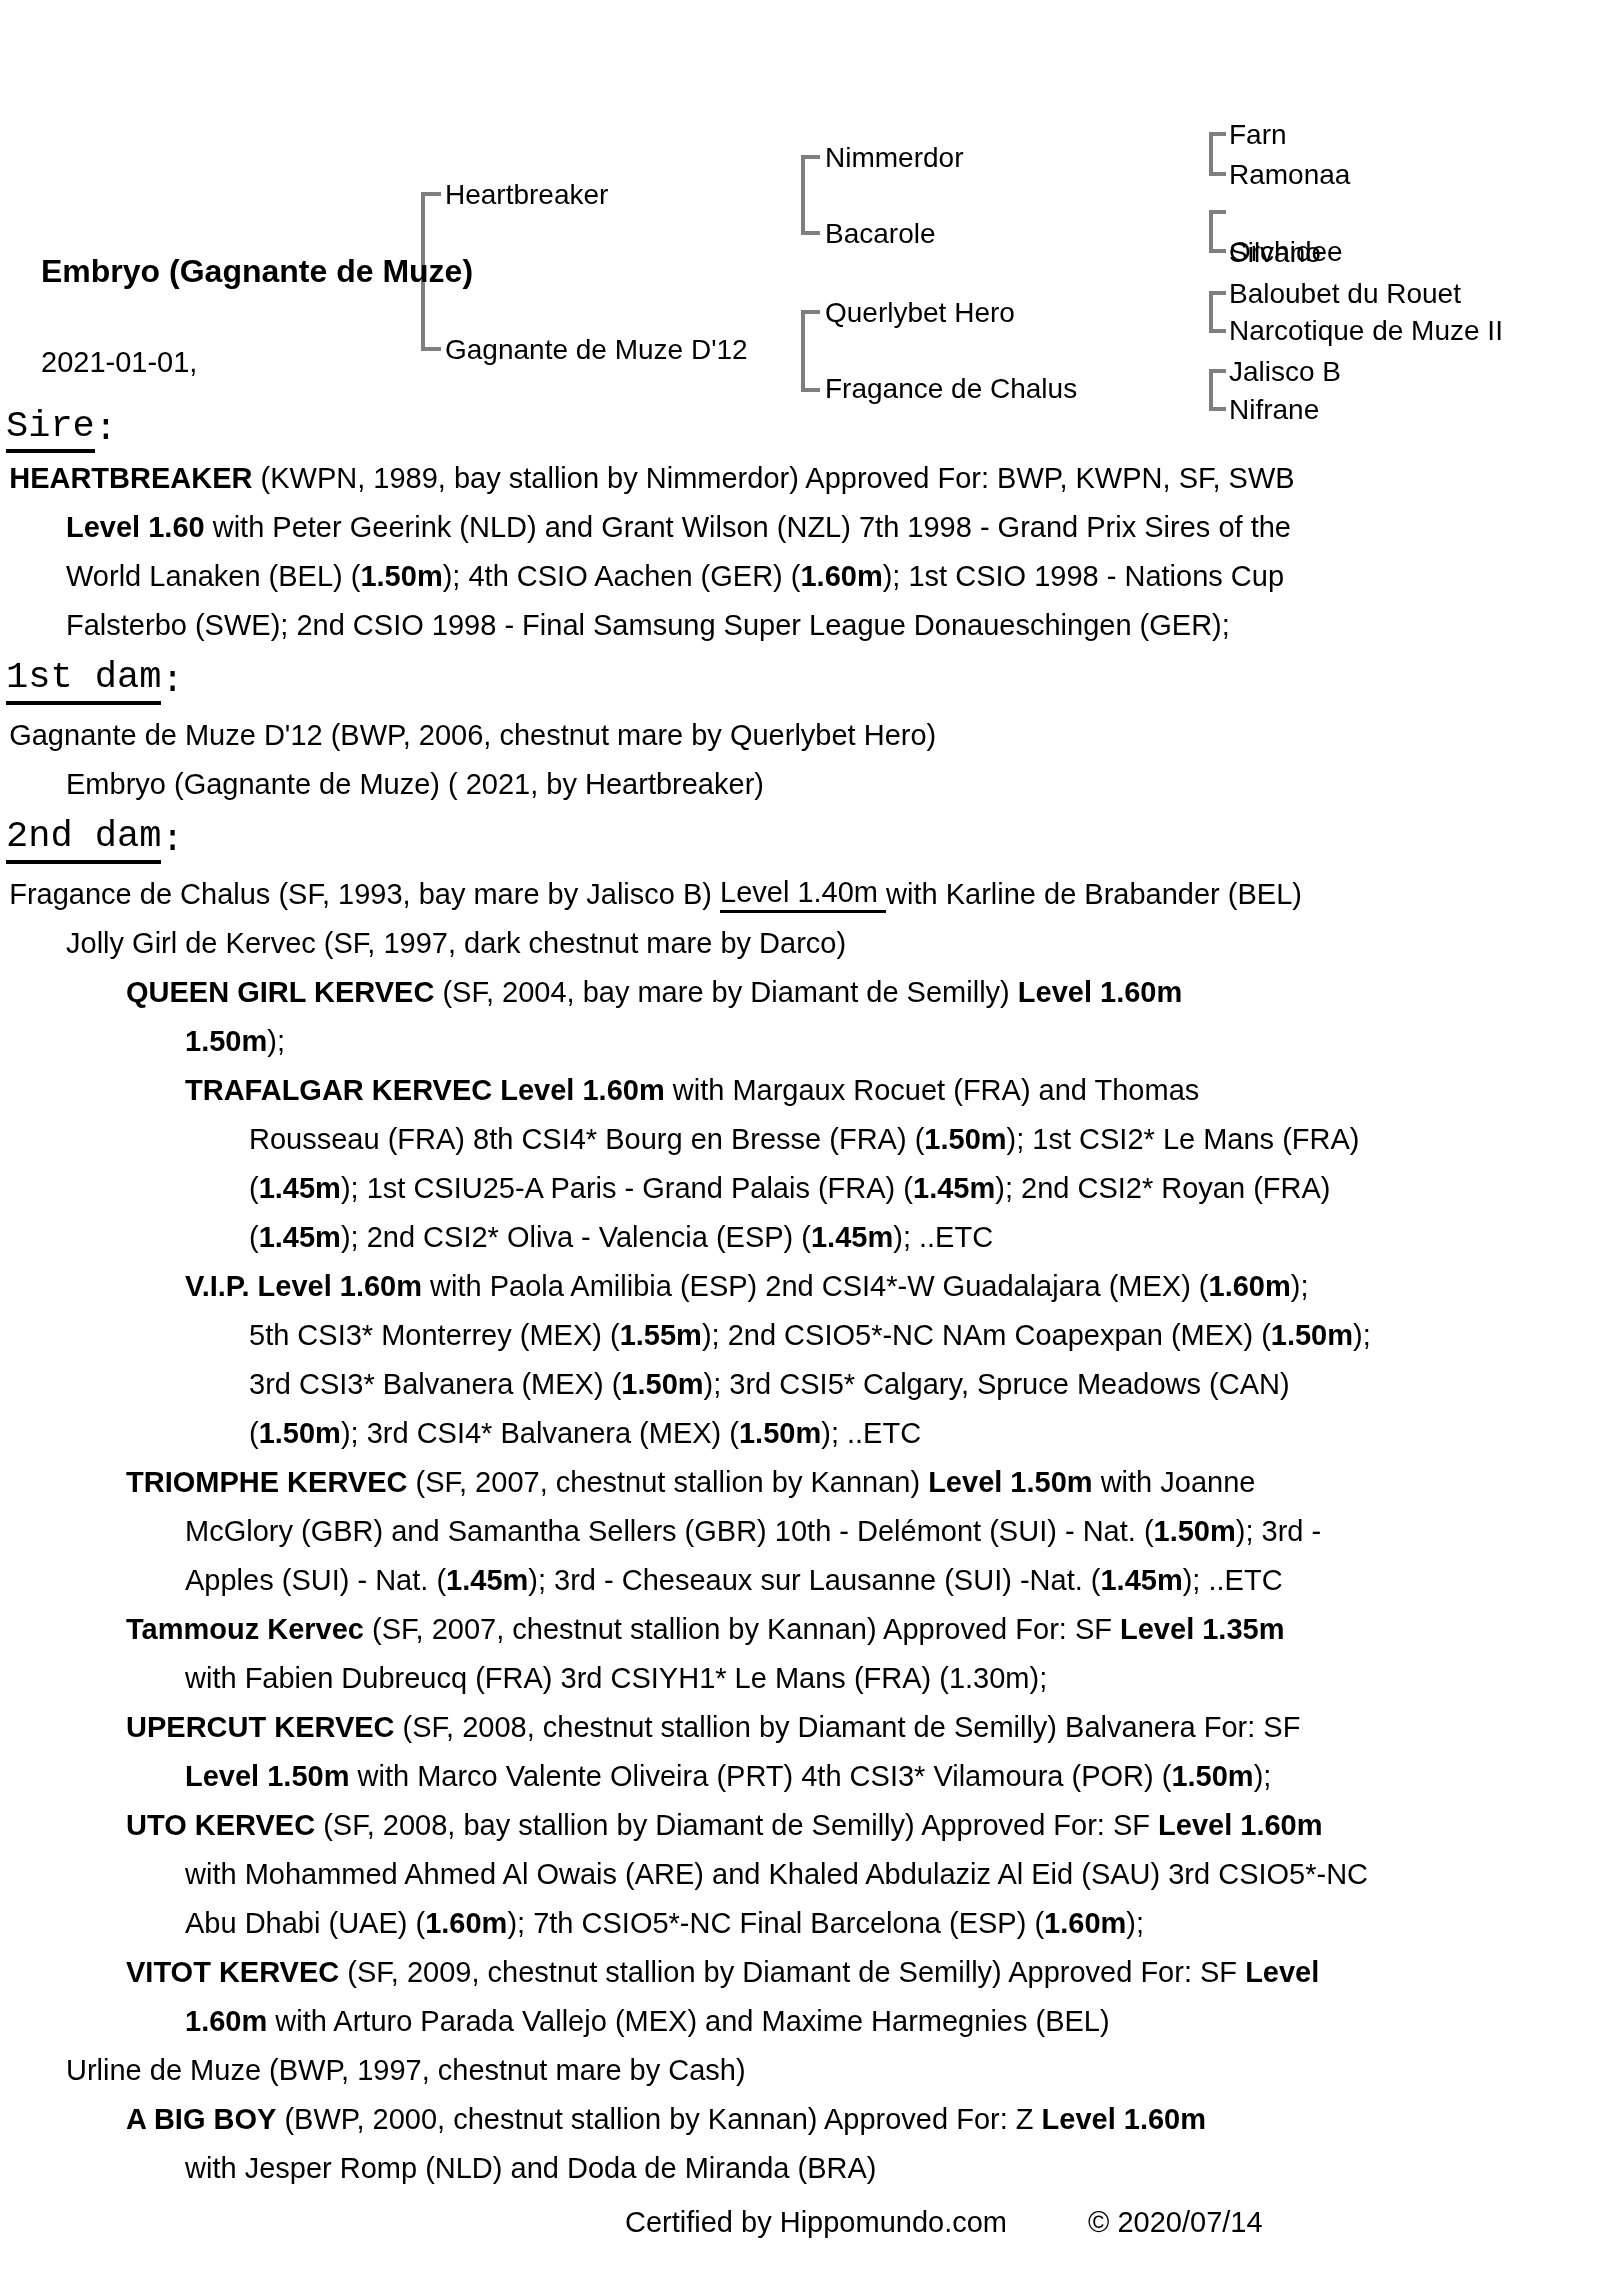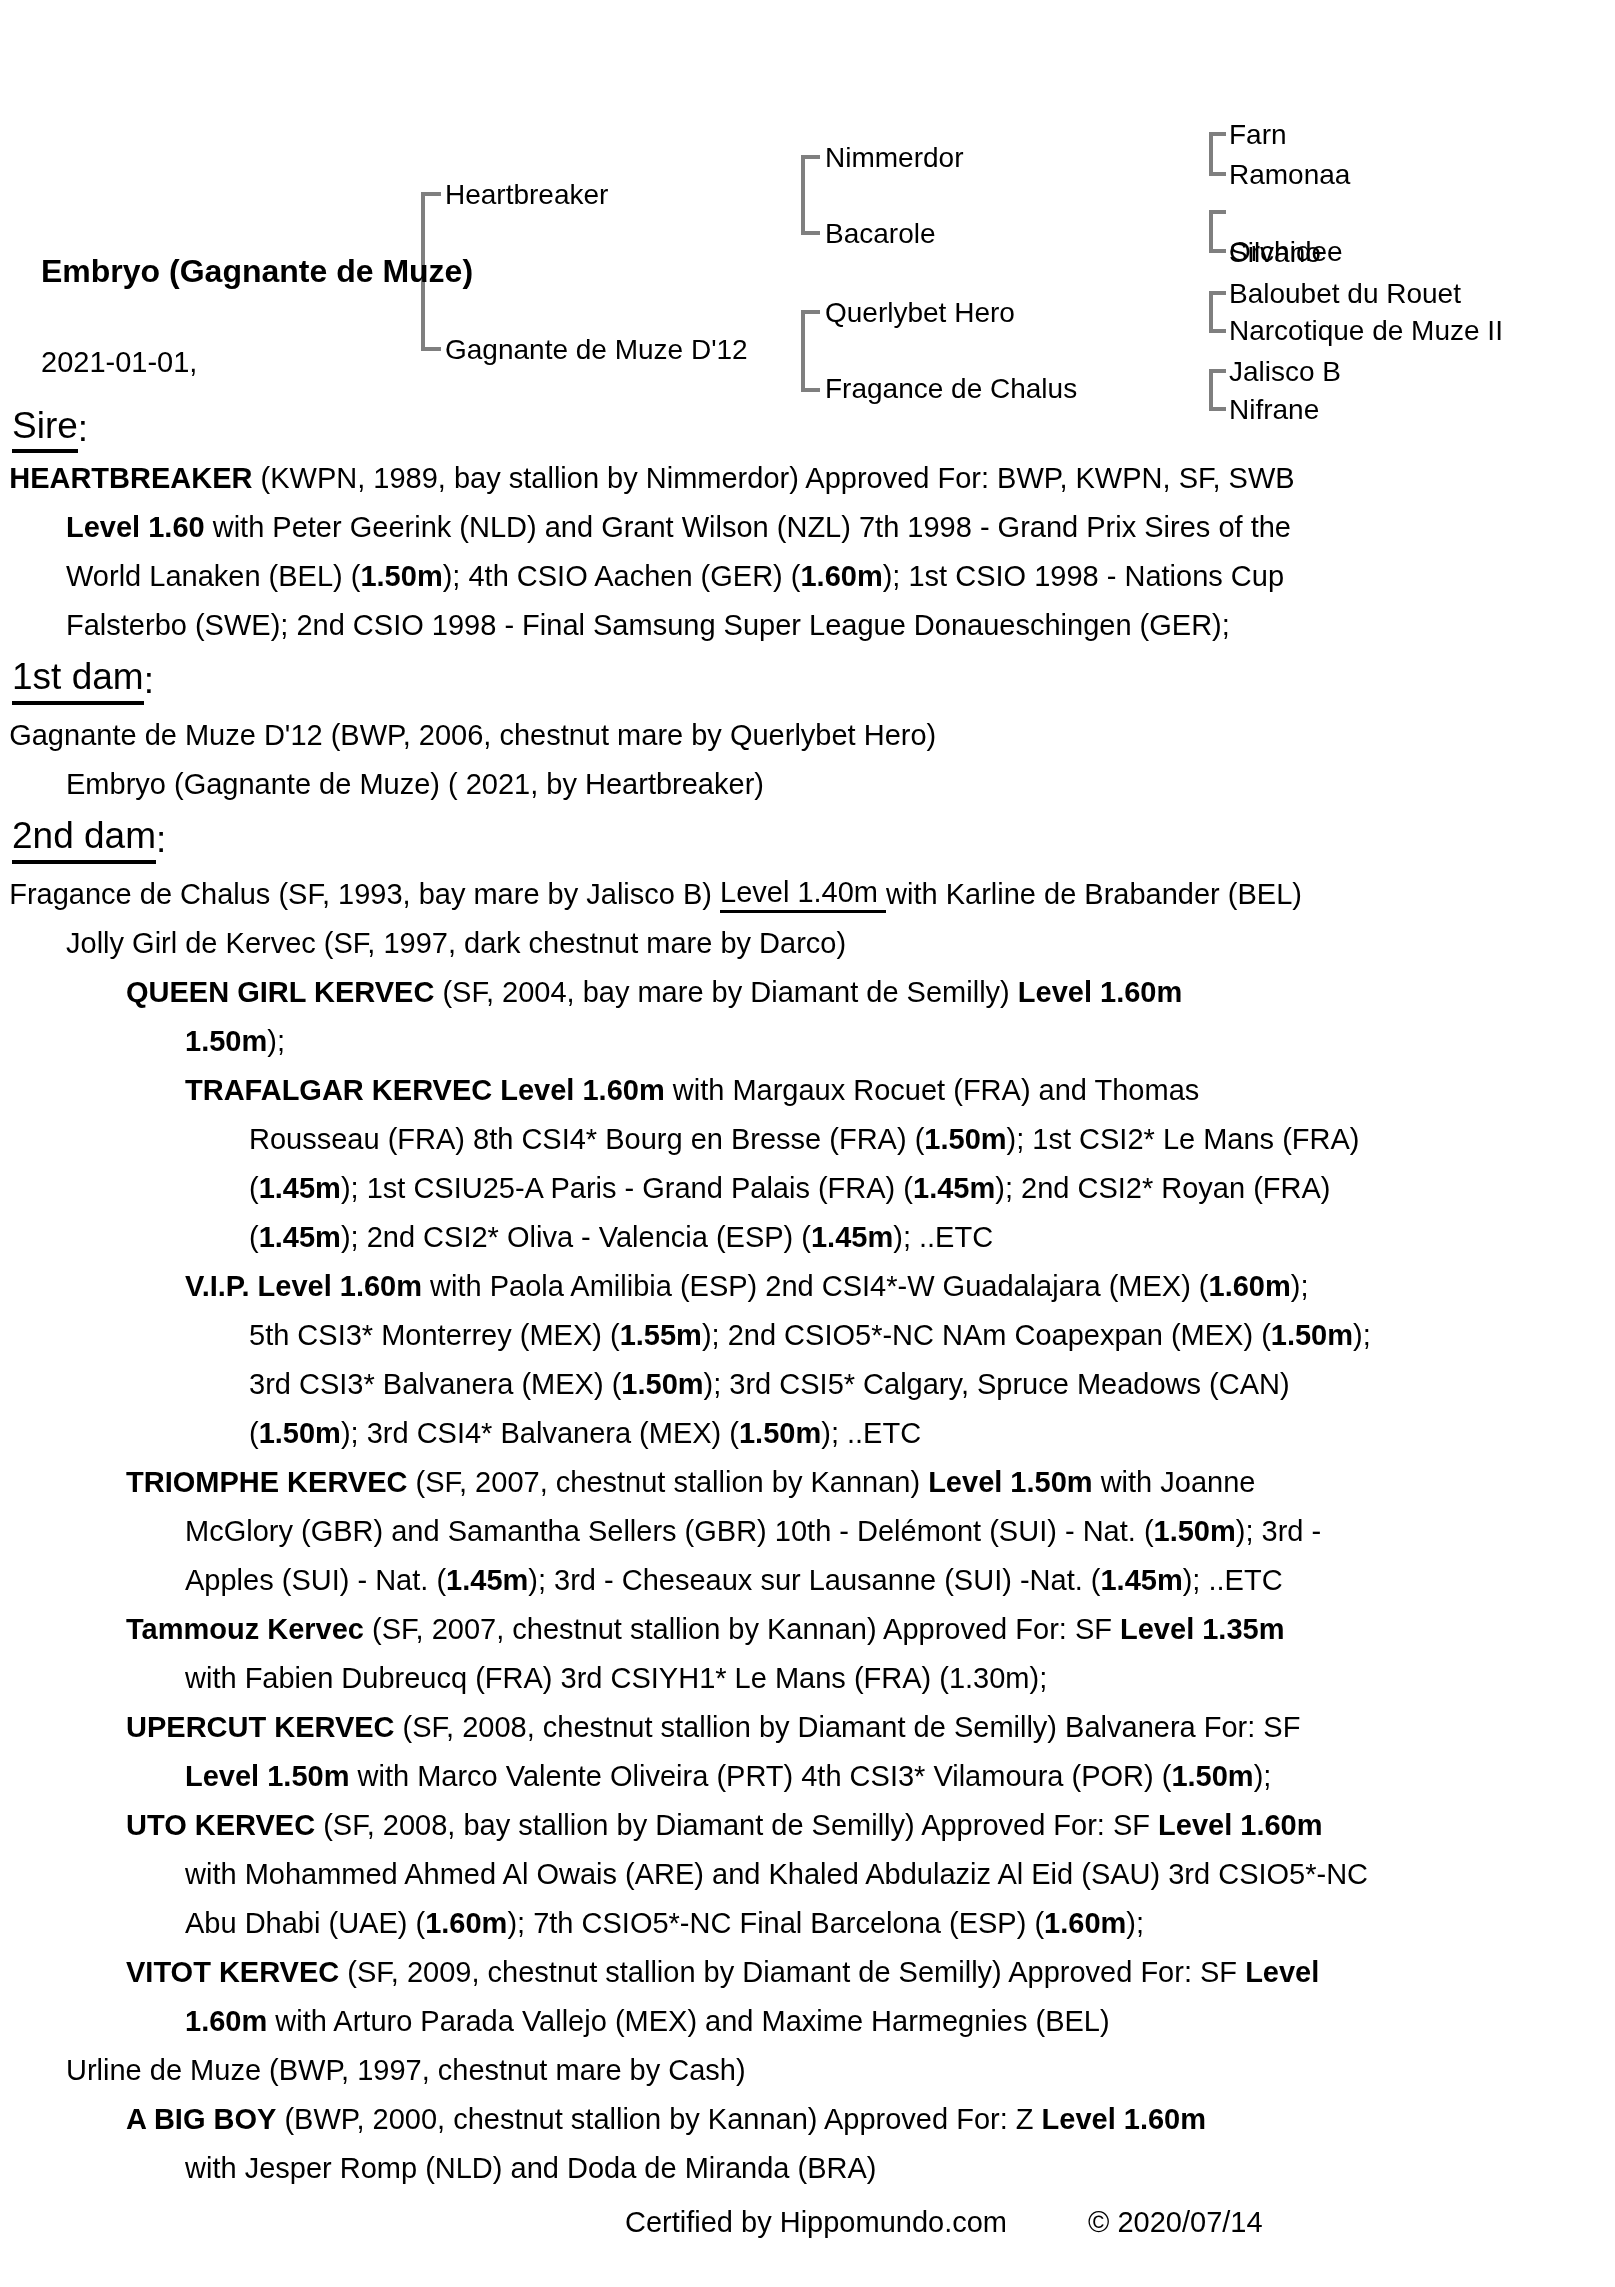--- a/index.html
+++ b/index.html
@@ -5,21 +5,21 @@
   html,body{margin:0;padding:0;background:#fff;}
   .page{position:relative;width:1615px;height:2288px;background:#ffffff;color:#000;
         font-family:"Liberation Sans",sans-serif;overflow:hidden;}
   
   .tlabel{position:absolute;font-size:28px;line-height:28px;white-space:nowrap;}
   .tsubject{position:absolute;font-size:32px;line-height:32px;font-weight:700;white-space:nowrap;}
   .tline{position:absolute;background:#7f7f7f;}
   
   .content{position:absolute;left:0;top:404px;width:1615px;}
   .ln{display:flex;align-items:center;height:49px;font-size:29px;white-space:pre;}
-  .hd{display:flex;align-items:center;height:61px;font-size:37px;padding-left:12px;white-space:pre;}
+  .hd{display:flex;align-items:center;height:61px;font-size:37px;padding-left:6px;white-space:pre;font-family:Liberation Mono, monospace;}
   .hd.first{height:50px;}
   .b{font-weight:700;}
   .ln .useg{border-bottom:3.7px solid #000;padding-bottom:1.8px;}
   .hd .useg{border-bottom:4.6px solid #000;padding-bottom:2.8px;}
   .i0{padding-left:9.2px;}.i1{padding-left:66px;text-align:center;}.i2{padding-left:126px;}
   .i3{padding-left:185px;}.i4{padding-left:249px;}
   .ftr{display:flex;align-items:flex-start;gap:81px;height:49px;margin-top:13px;
        padding-left:625px;font-size:29px;white-space:nowrap;}
 </style>
 </head>

